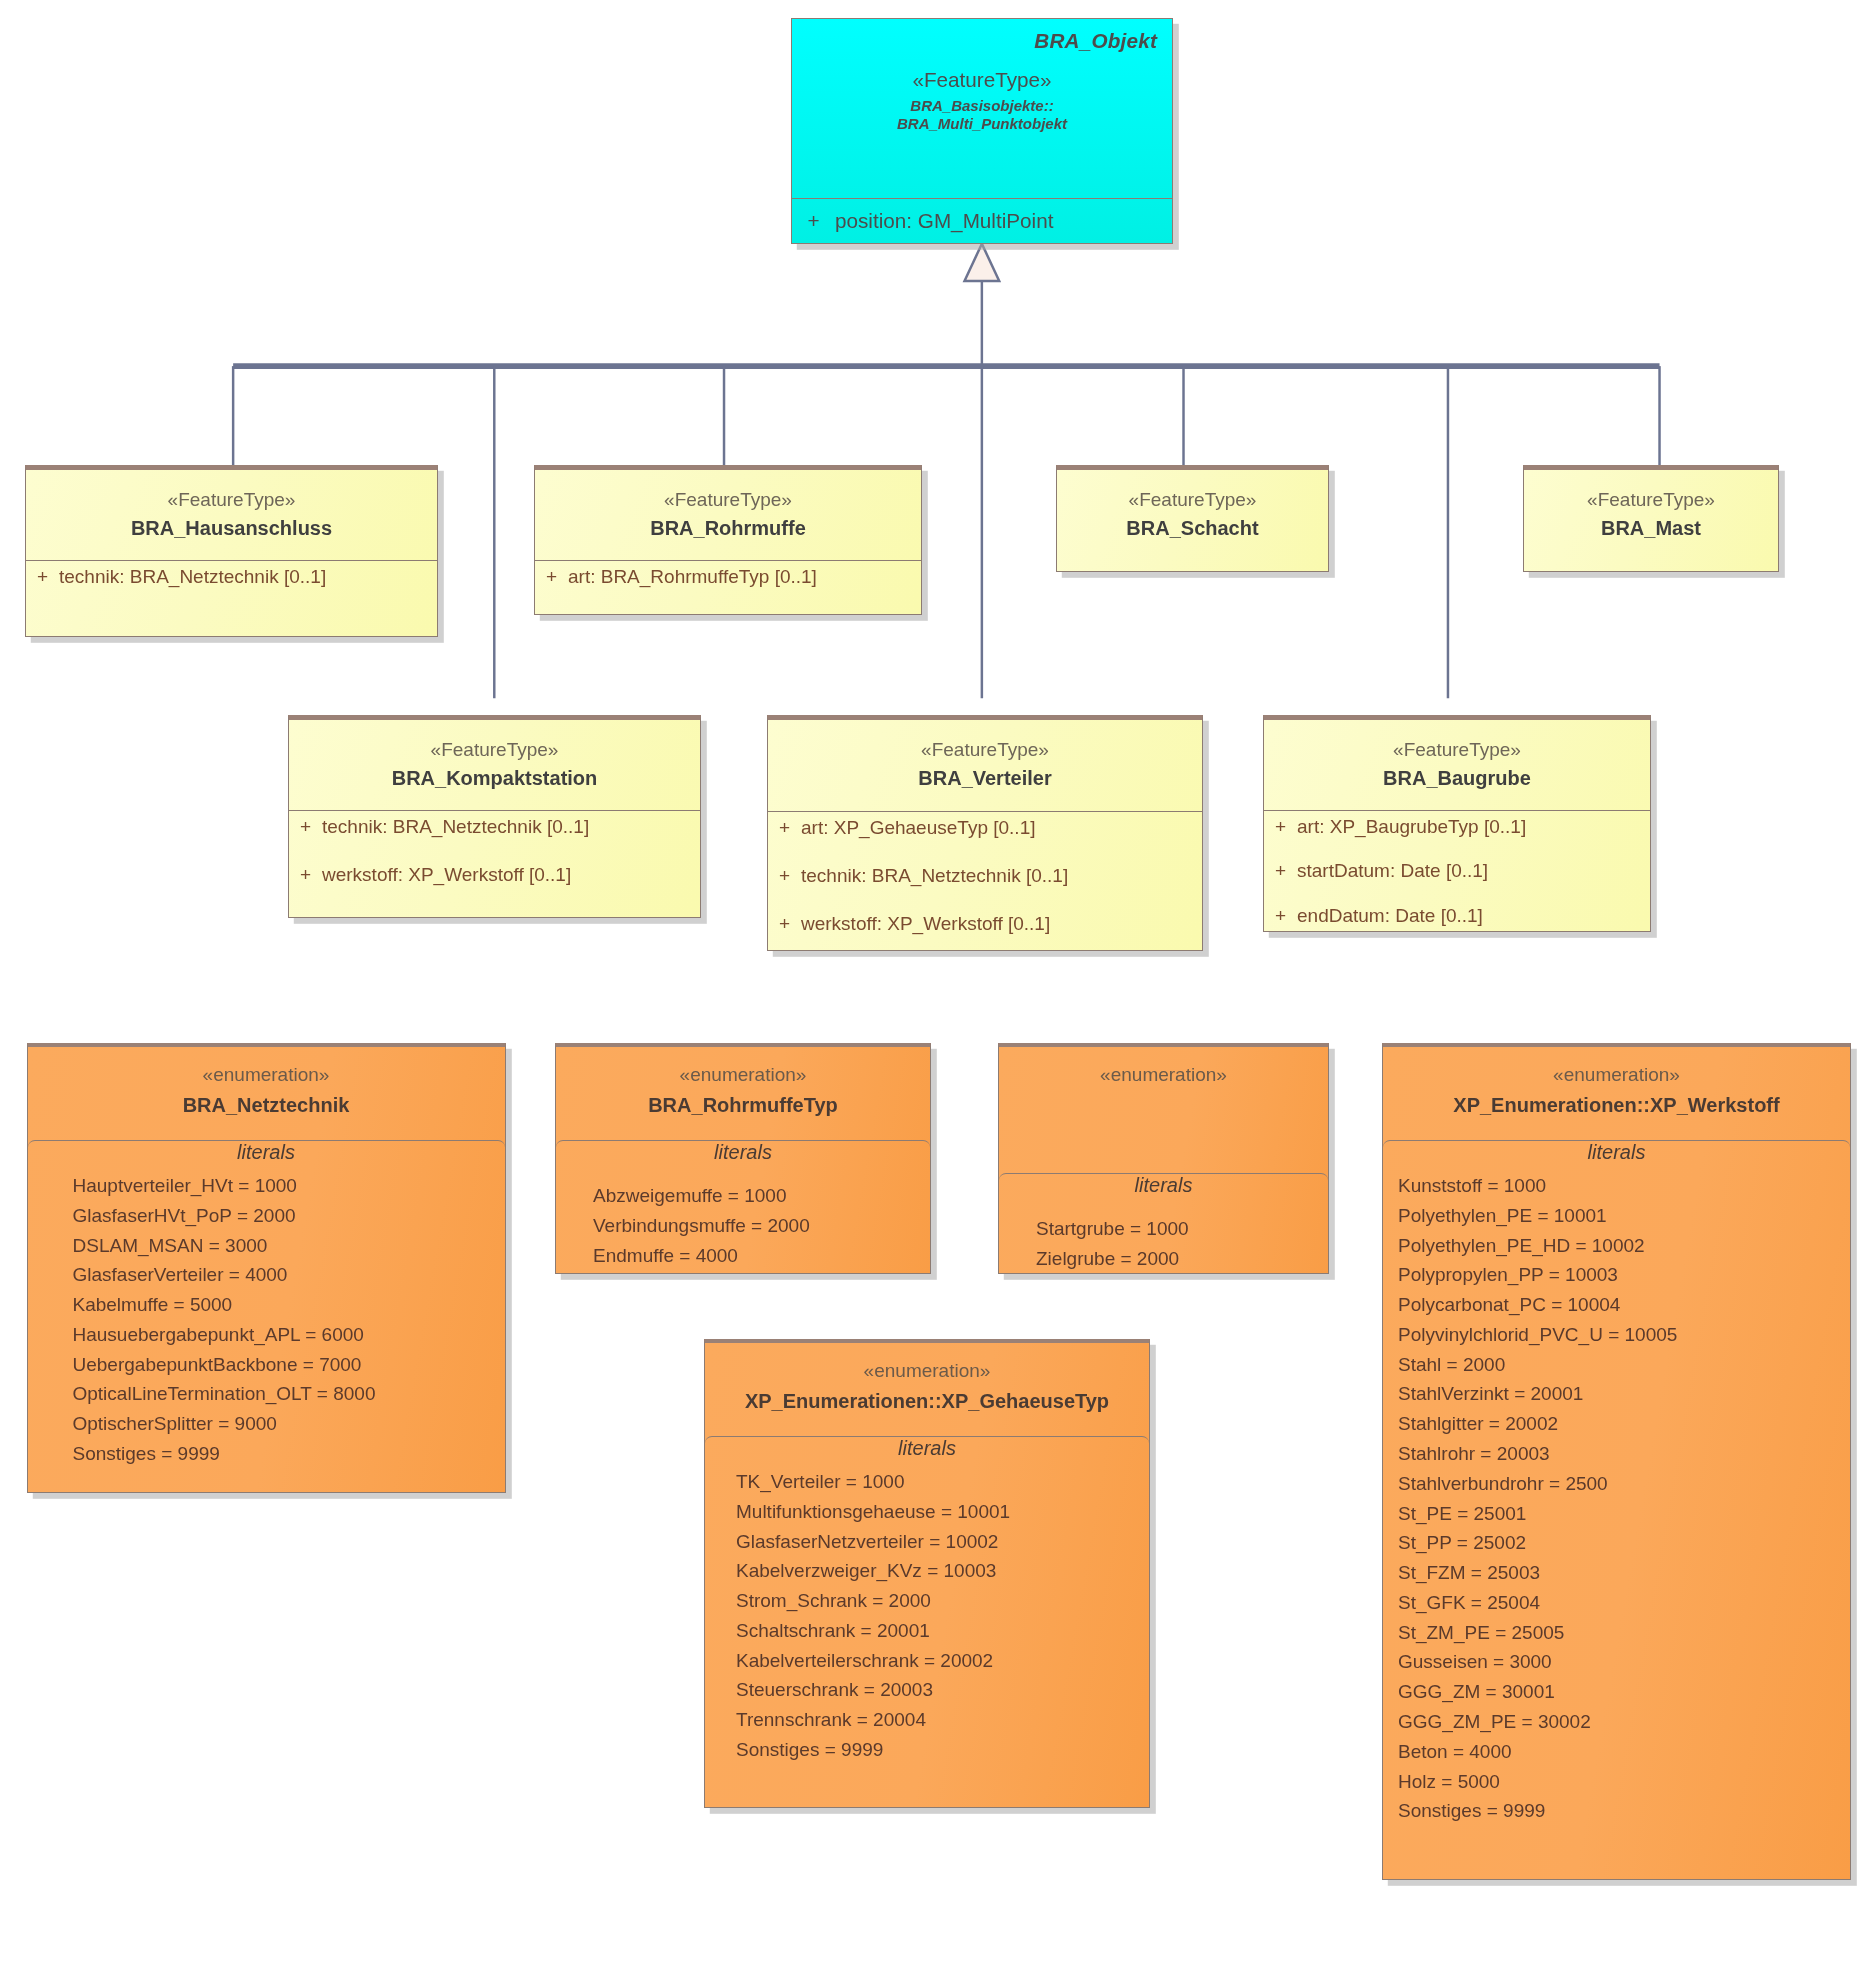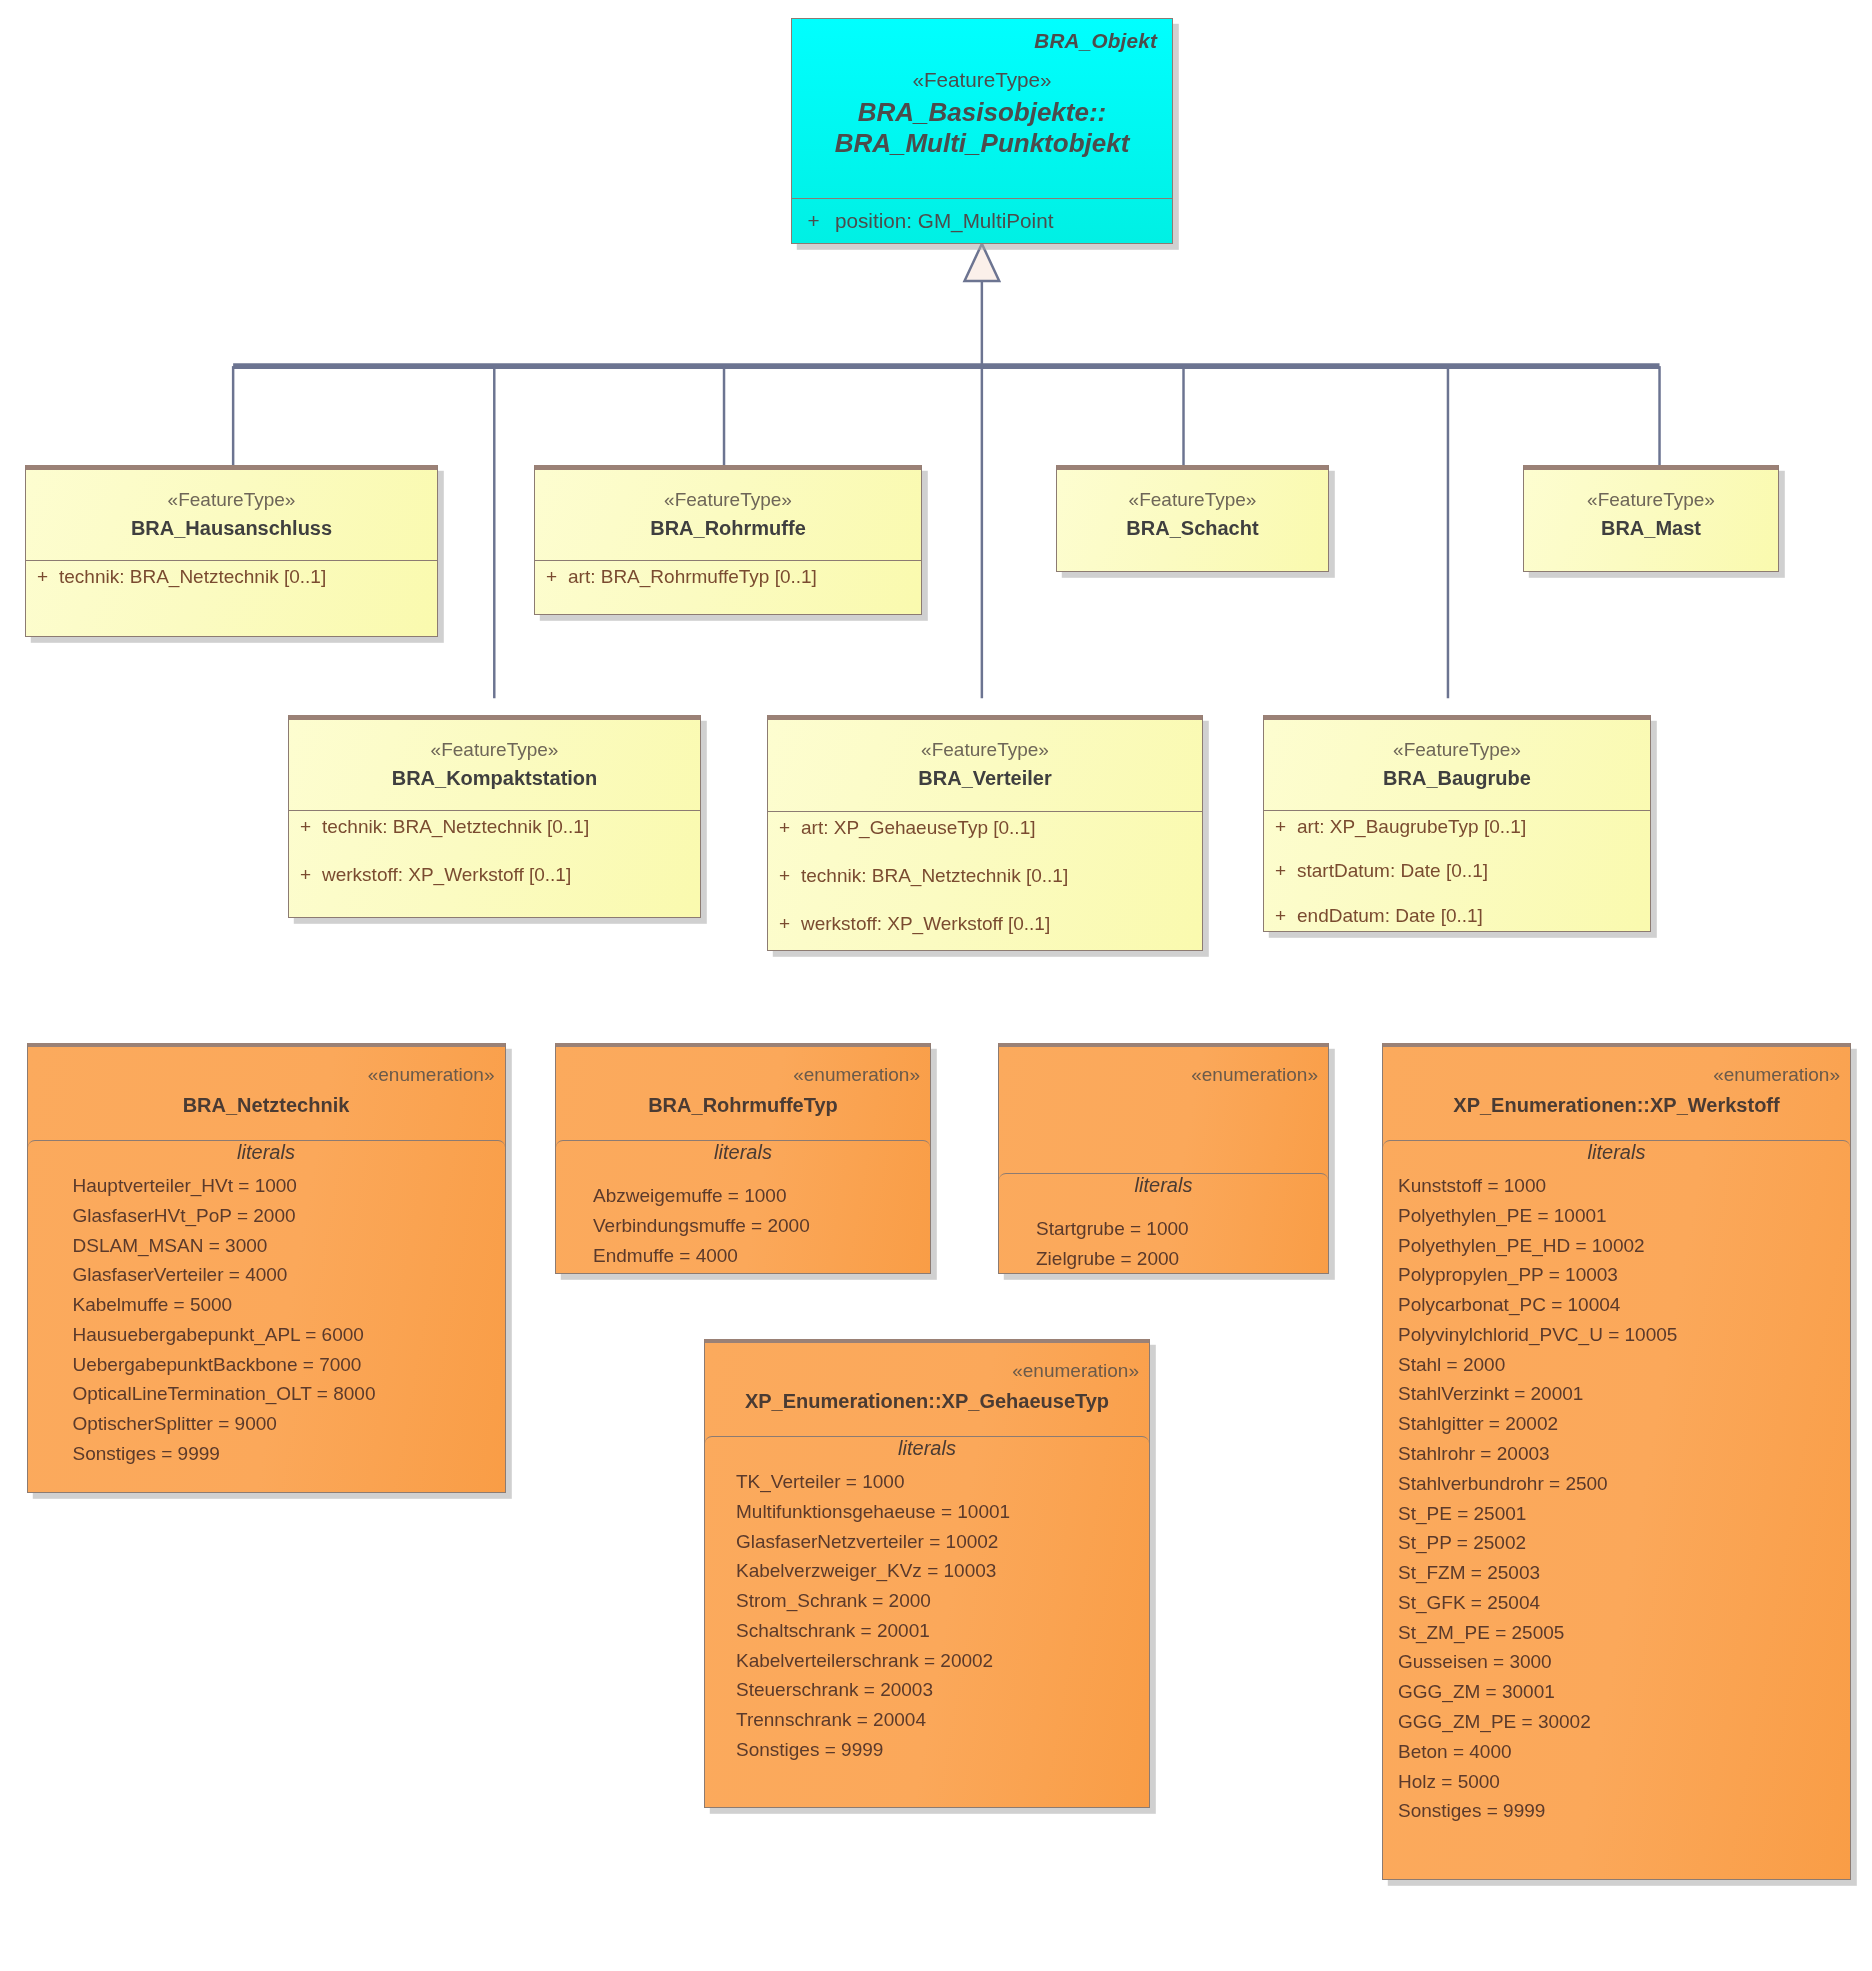--- a/index.html
+++ b/index.html
@@ -45,21 +45,21 @@
     letter-spacing: 0.2px;
   }
   .root-stereo {
     text-align: center;
     font-size: 20.7px;
     color: #4c4c4c;
     padding-top: 15px;
   }
   .root-name {
     text-align: center;
-    font-size: 26px;
+    font-size: 15px;
     font-weight: bold;
     font-style: italic;
     color: #4c4c4c;
     line-height: 1.18;
     padding: 5px 0 15px 0;
   }
   .root-attr {
     font-size: 20.7px;
     color: #4c4c4c;
     padding: 10px 0 10px 0;
@@ -89,21 +89,21 @@
   }
   .ft-attr .vis { width: 33px; text-align: center; flex: 0 0 33px; }
   .ft-attr .txt { flex: 1 1 auto; }
 
   
   .box-enum {
     background: linear-gradient(100deg, #fbaa5d 0%, #fba85a 55%, #f99d46 100%);
     border-top: 4.1px solid #9a8176;
   }
   .enum-head { padding: 16.5px 10px 16.5px 10px; text-align: center; }
-  .enum-stereo { font-size: 19px; color: #6b5a4a; text-align: right; }
+  .enum-stereo { font-size: 19px; color: #6b5a4a; }
   .enum-name { font-size: 20px; font-weight: bold; color: #4a3b33; line-height: 1.4; margin-top: 5px; }
   .enum-body { padding: 11.6px 0 13.2px 0; border-radius: 7px; }
   .enum-literals-label {
     text-align: center;
     font-style: italic;
     font-size: 20px;
     color: #4a3b33;
     padding-bottom: 6.6px;
   }
   .enum-literal {

